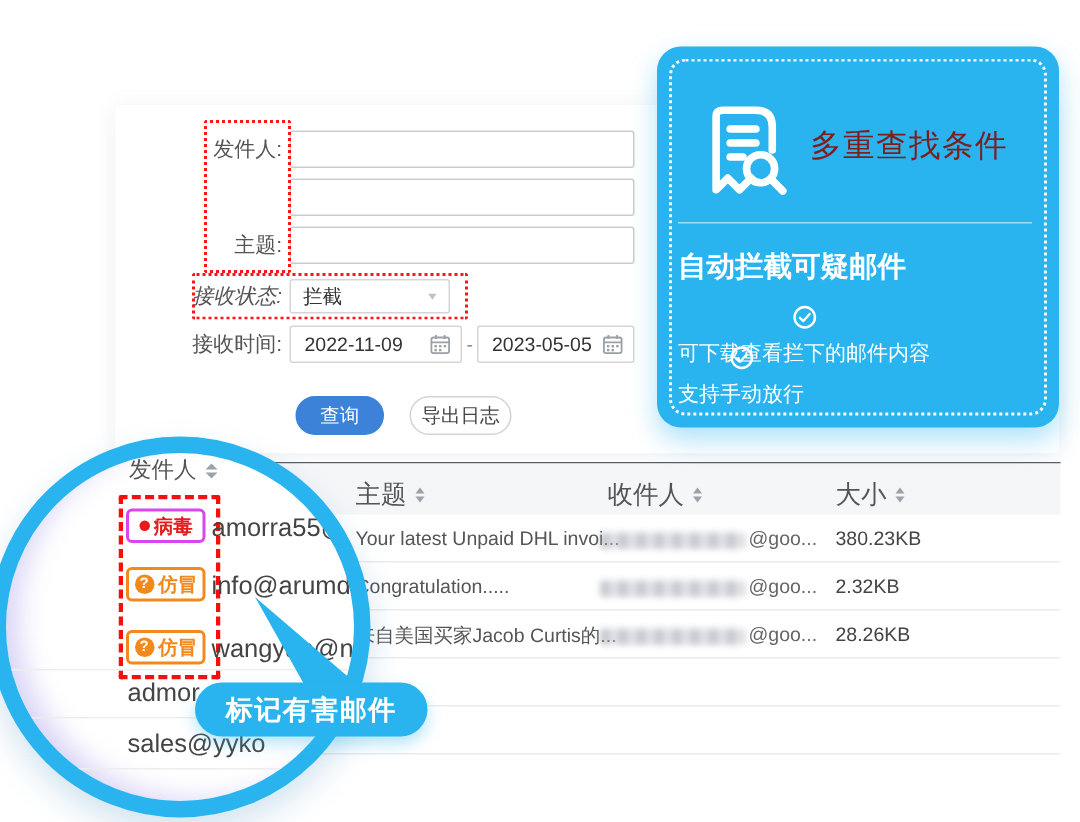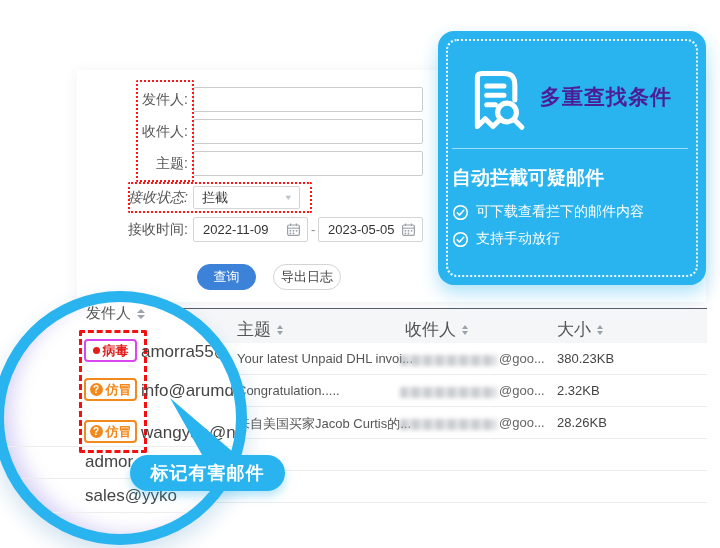--- a/index.html
+++ b/index.html
@@ -42,24 +42,24 @@
 
   
   .info-card{
     left:438px;top:31px;width:268px;height:254px;background:#29b4ef;border-radius:16px;
     box-shadow:0 8px 18px rgba(41,180,239,.38);
   }
   .info-dotted{
     position:absolute;left:8px;top:8px;right:8px;bottom:8px;
     border:2px dotted rgba(255,255,255,.95);border-radius:11px;pointer-events:none;
   }
-  .info-title{color:#4c1d95;font-size:21px;font-weight:bold;letter-spacing:1px;}
+  .info-title{color:#7f1d1d;font-size:21px;font-weight:normal;letter-spacing:1px;}
   .info-divider{background:rgba(255,255,255,.55);height:1px;}
   .info-subtitle{color:#fff;font-size:19px;font-weight:bold;}
-  .bullet{display:flex;align-items:center;gap:7px;color:#fff;font-size:14px;}
+  .bullet{display:flex;align-items:center;gap:7px;color:#fff;font-size:14px;flex-direction:column;}
 
   
   .tbl-topline{background:#565e68;height:1px;}
   .tbl-head{background:#f5f6f8;height:34px;}
   .th{color:#555;font-size:17px;display:flex;align-items:center;cursor:pointer;}
   .sort{display:inline-flex;flex-direction:column;gap:2px;margin-left:6px;}
   .sort i{width:0;height:0;border-left:3.5px solid transparent;border-right:3.5px solid transparent;}
   .sort .up{border-bottom:4px solid #9aa2ab;}
   .sort .dn{border-top:4px solid #9aa2ab;}
   .rowline{background:#ececec;height:1px;}
@@ -103,21 +103,20 @@
 </style>
 </head>
 <body>
 
 <div id="stage">
 
   <div class="abs form-card"></div>
 
   <div class="abs flabel" style="left:100px;top:87px;width:88px;">发件人:</div>
   <input class="abs finput" style="left: 193px; top: 87px;" placeholder="">
-  <div class="abs flabel" style="left:100px;top:119px;width:88px;">收件人:</div>
   <input class="abs finput" style="left: 193px; top: 119px;" placeholder="">
   <div class="abs flabel" style="left:100px;top:151px;width:88px;">主题:</div>
   <input class="abs finput" style="left: 193px; top: 151px;" placeholder="">
 
   <div class="abs red-dotted" style="left:136px;top:80px;width:54px;height:98px;"></div>
 
   <div class="abs flabel" style="left:100px;top:186px;width:88px;line-height:23px;font-style:italic;">接收状态:</div>
   <div class="abs select-box" style="left:193px;top:186px;">
     <span>拦截</span>
     <span class="chev">▾</span>

